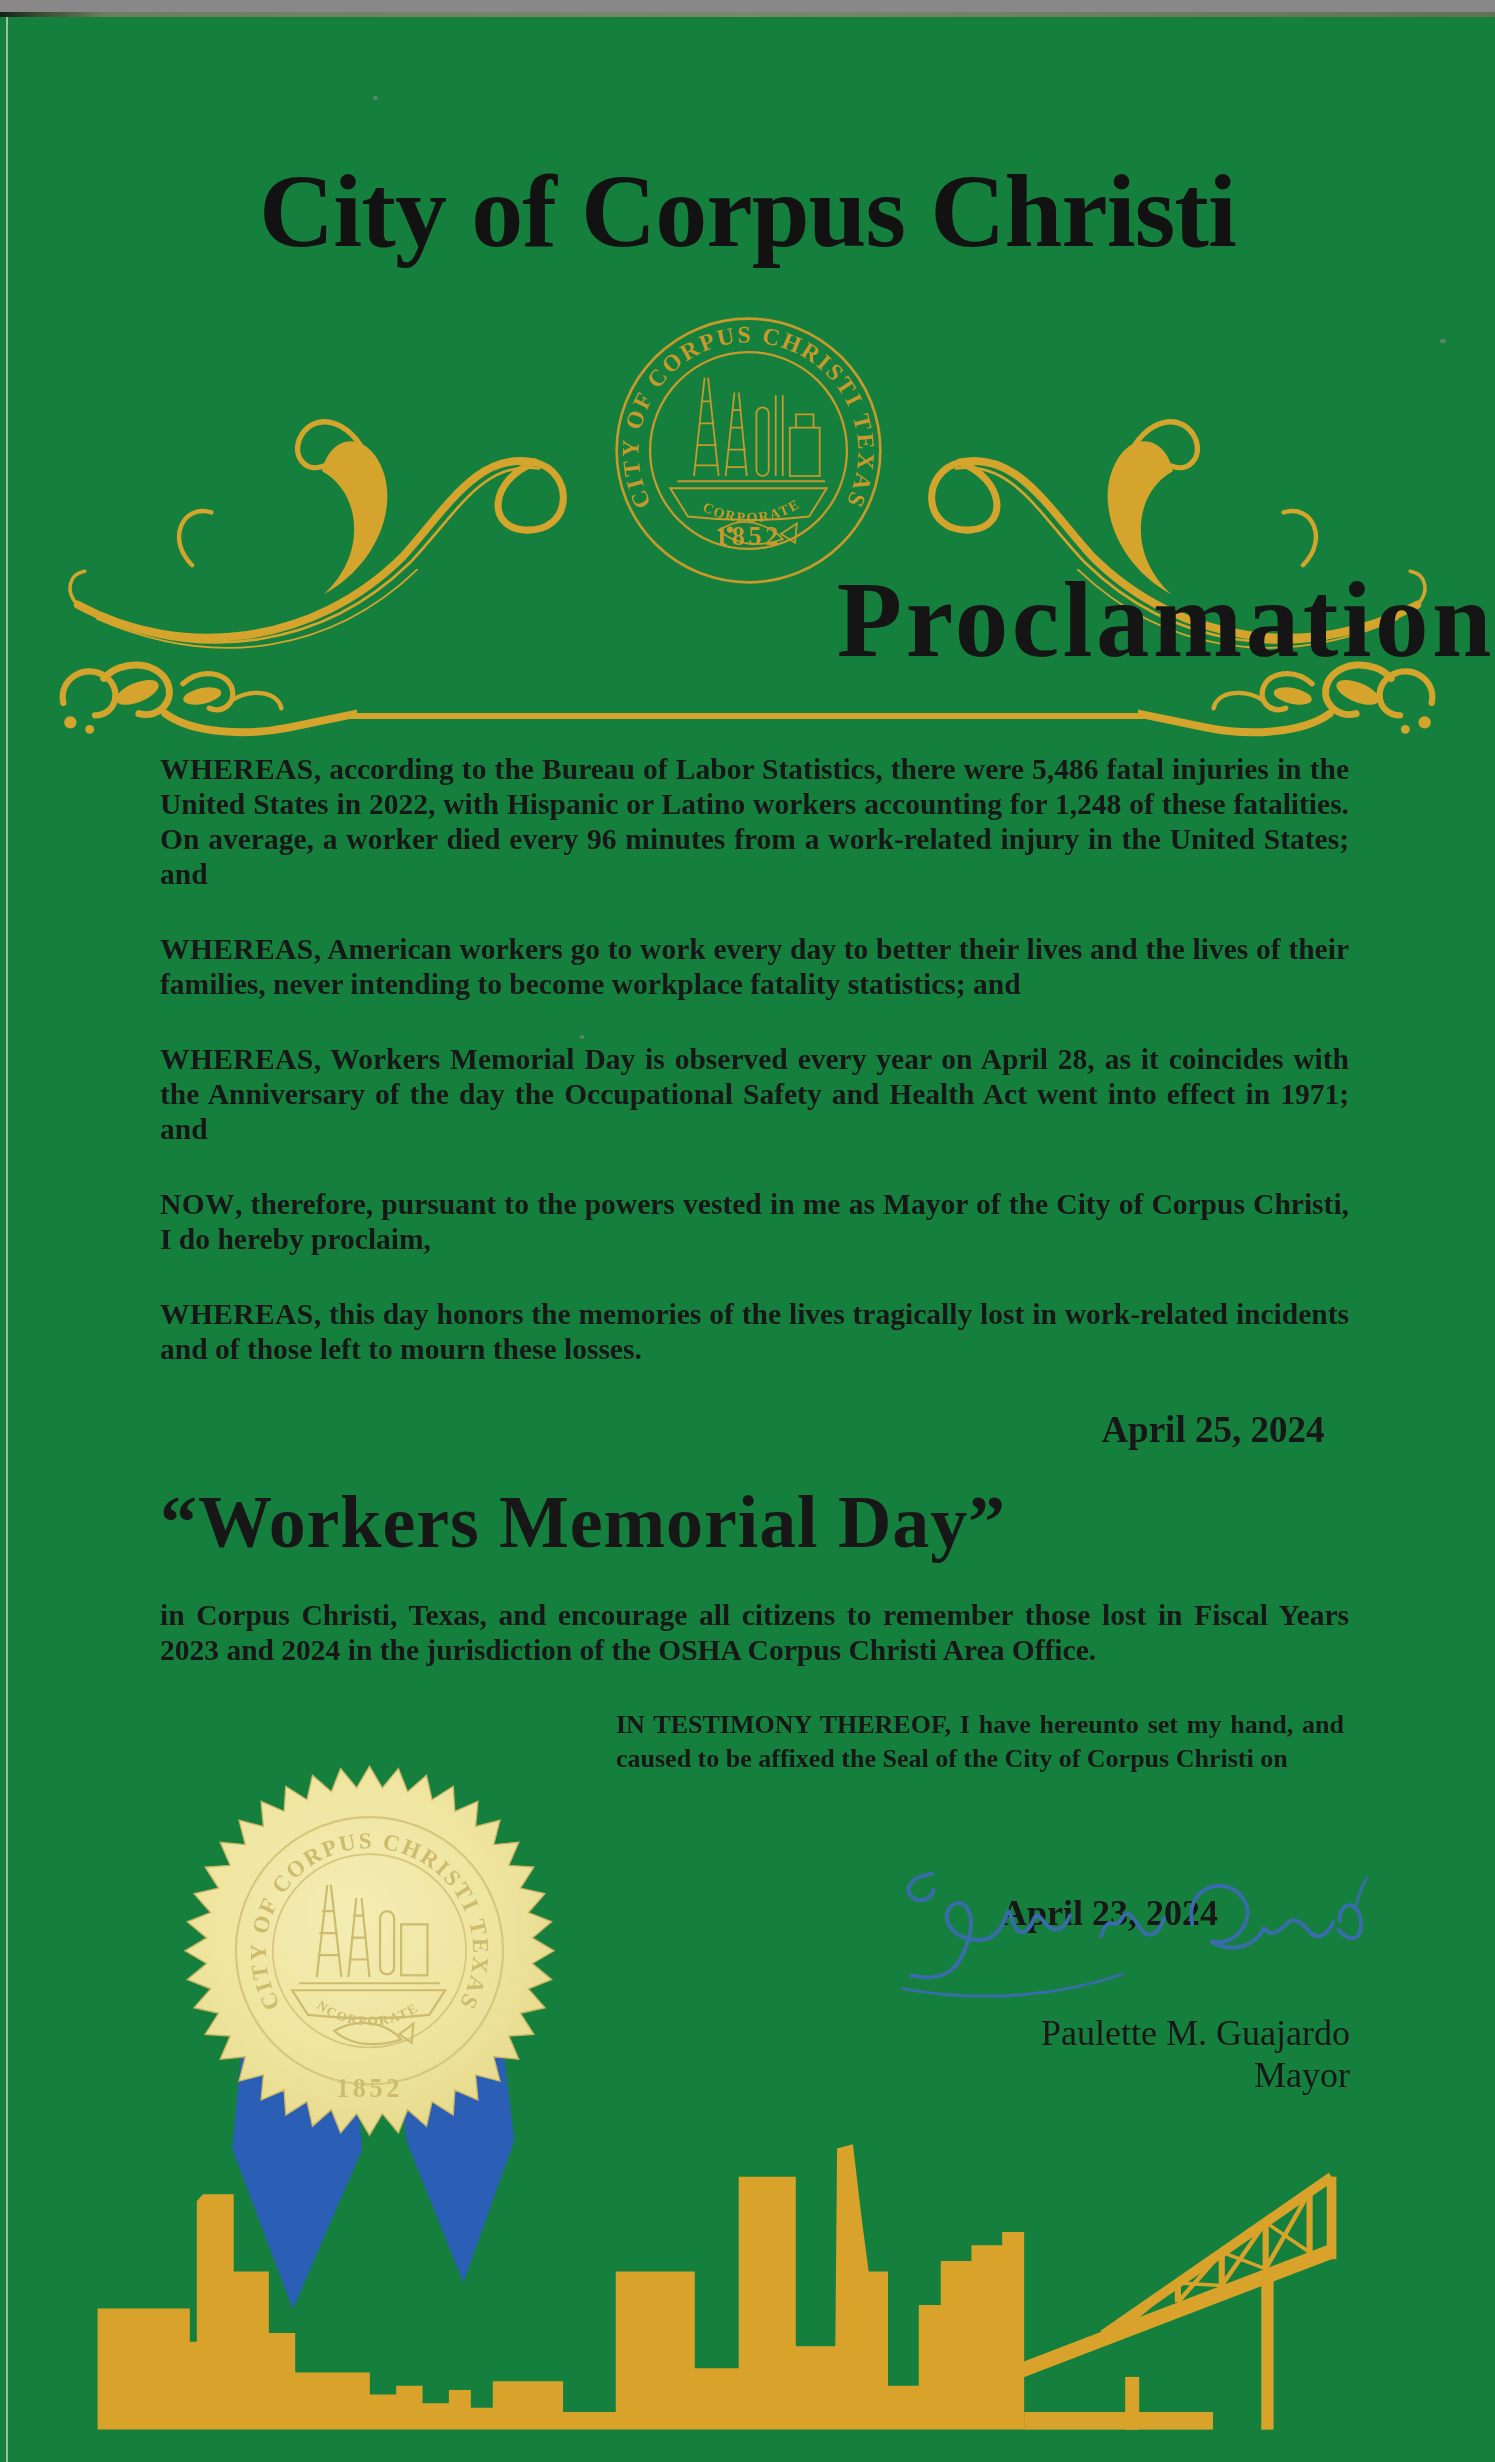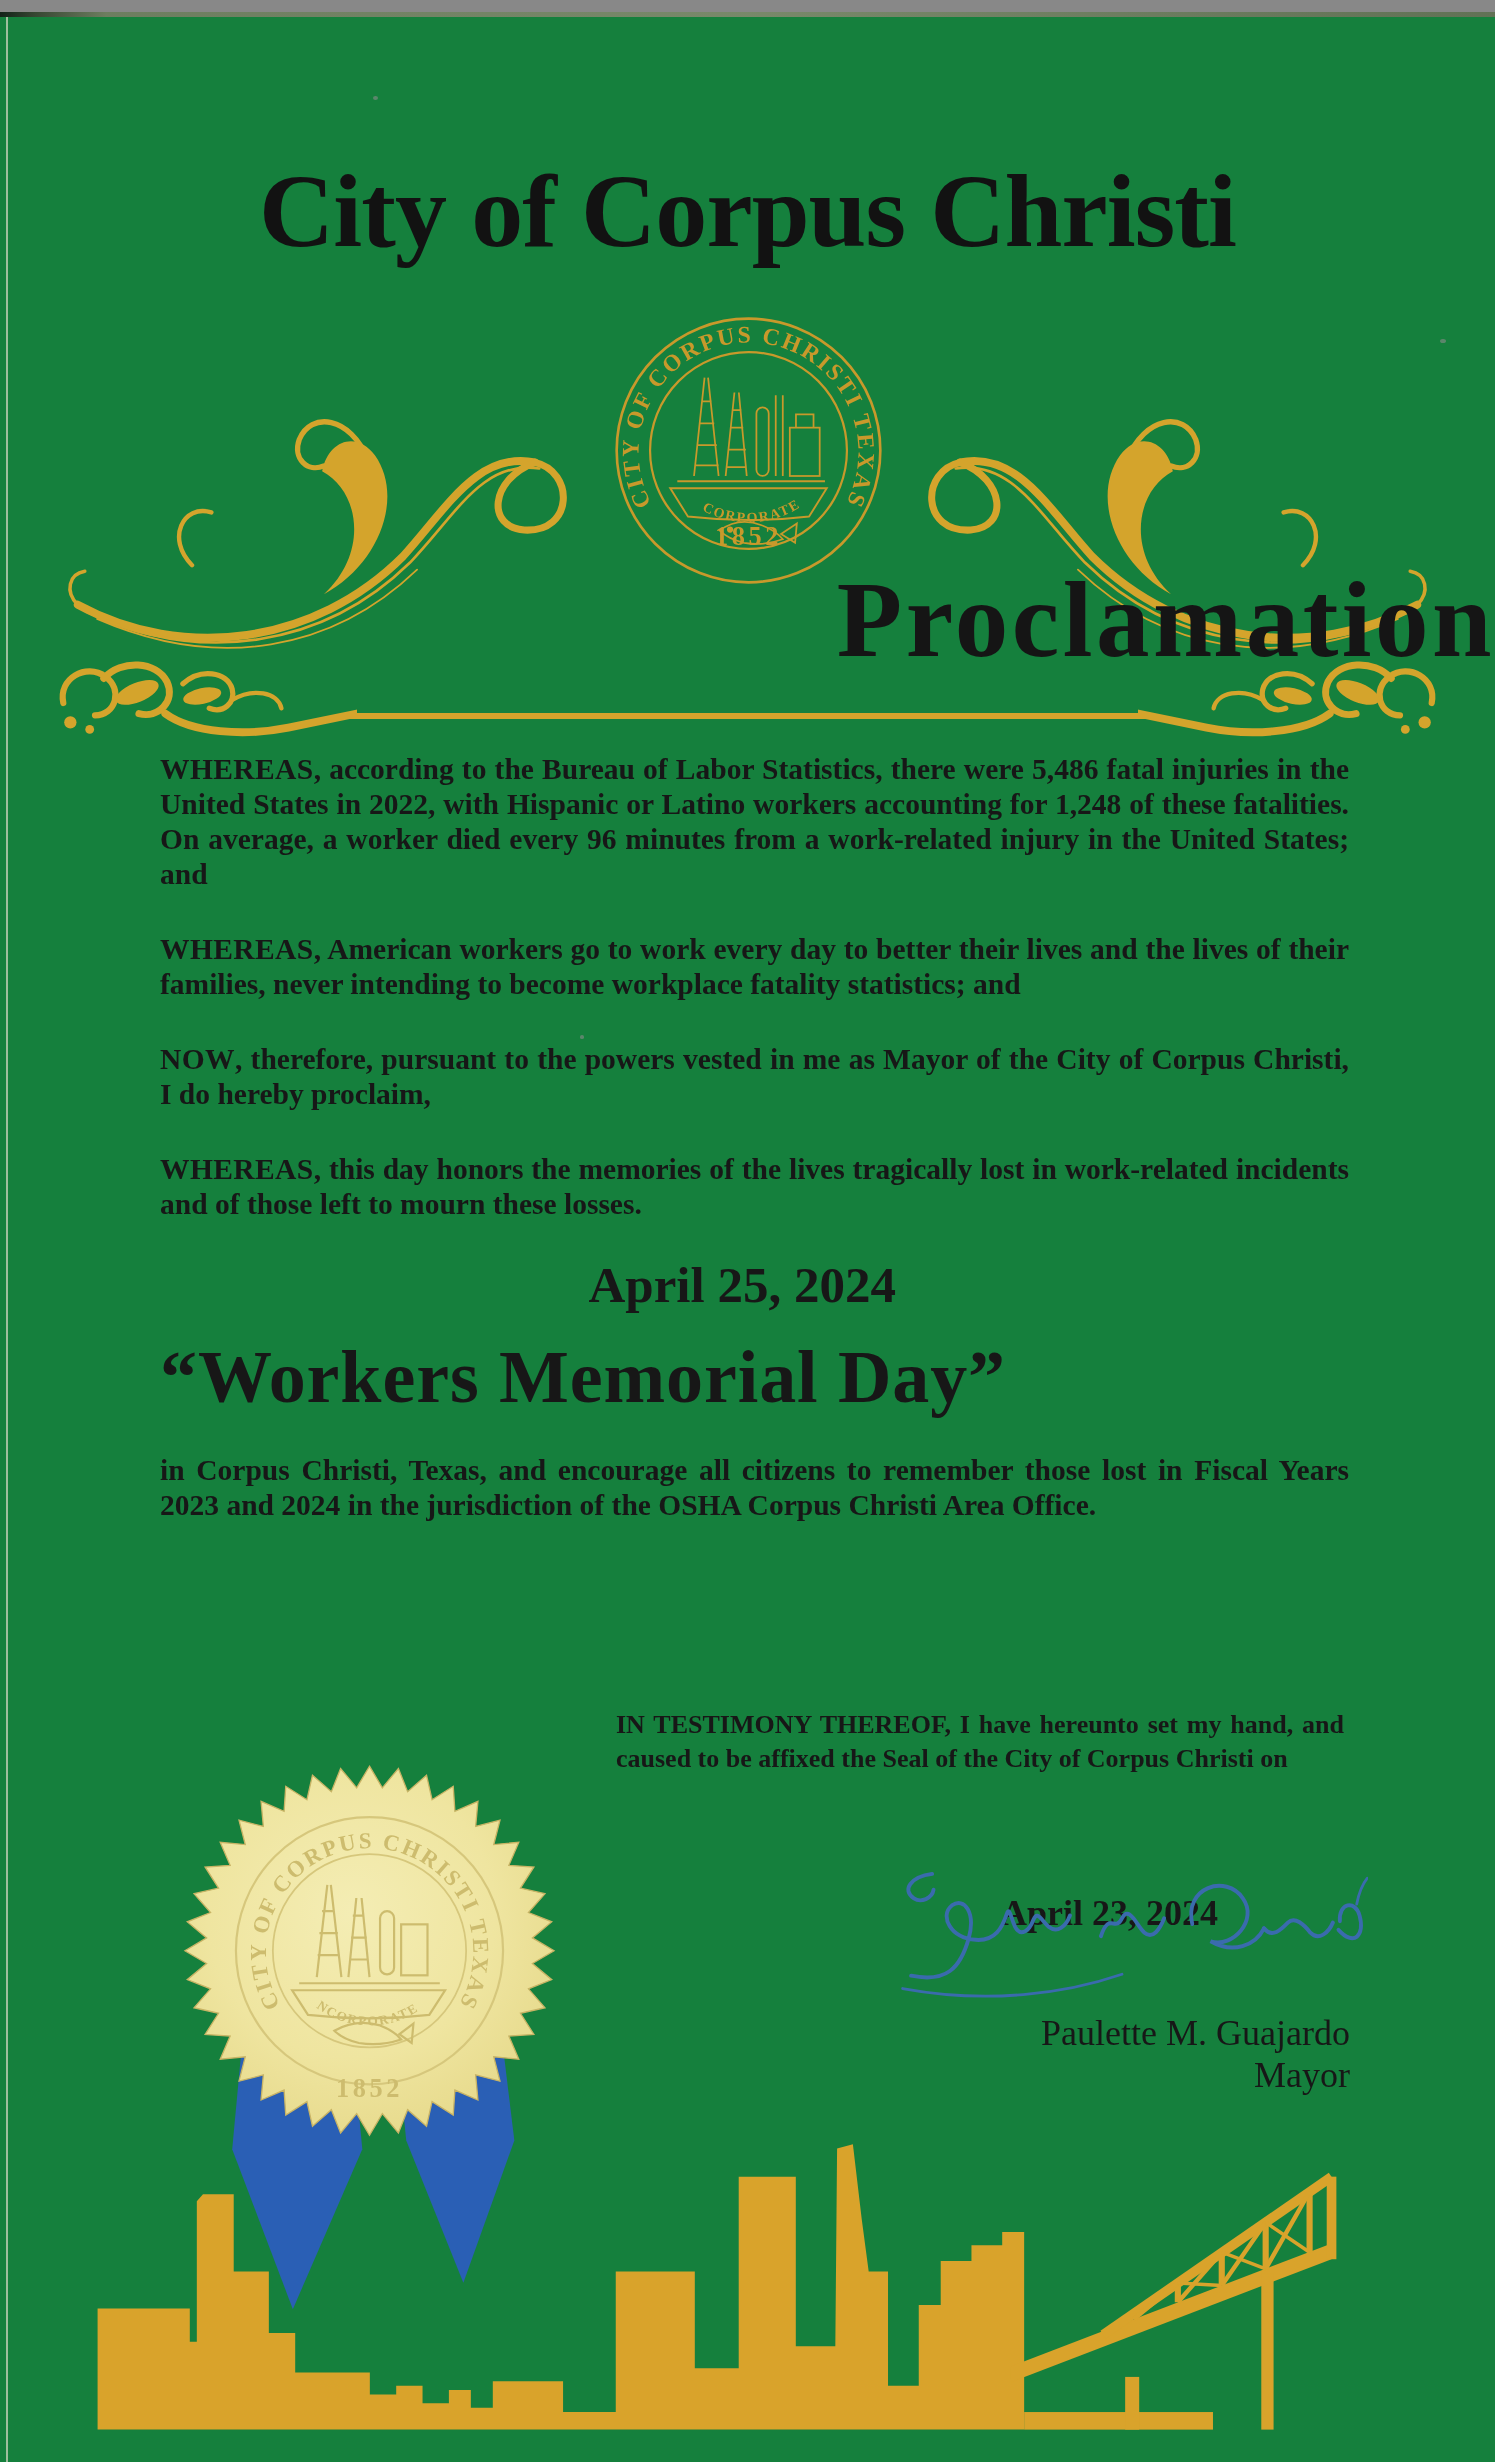--- a/index.html
+++ b/index.html
@@ -42,21 +42,21 @@
   .flourish-sm.left{left:51px;}
   .flourish-sm.right{left:1138px; transform:scaleX(-1);}
 
   .body-text{
     position:absolute; left:160px; top:740px; width:1189px;
     font-size:29.5px; line-height:35px; font-weight:bold; text-align:justify;
   }
   .body-text p{margin:0 0 40px 0;}
   .lead{letter-spacing:0.4px;}
   .date-right{
-    text-align:center; font-size:51px; font-weight:bold;
+    text-align:right; font-size:37px; font-weight:bold;
     padding-right:24.6px; margin:0 0 0 0; line-height:46px;
   }
   .proclaimed{
     font-size:74px; font-weight:bold; letter-spacing:0.9px;
     margin:24.6px 0 0 0; line-height:88px;
   }
   .closing{margin-top:32px !important;}
 
   .testimony{
     position:absolute; left:616px; top:1696px; width:728px;
@@ -173,20 +173,21 @@
     <ellipse cx="98" cy="46" rx="26" ry="11" transform="rotate(-22 98 46)" fill="#d4a42c"></ellipse>
     <ellipse cx="172" cy="50" rx="22" ry="9" transform="rotate(-12 172 50)" fill="#d4a42c"></ellipse>
   </svg>
 
   <div class="proc-title">Proclamation</div>
   <div class="gold-rule"></div>
 
   <div class="body-text">
     <p><span class="lead">WHEREAS</span><span>, according to the Bureau of Labor Statistics, there were 5,486 fatal injuries in the United States in 2022, with Hispanic or Latino workers accounting for 1,248 of these fatalities. On average, a worker died every 96 minutes from a work-related injury in the United States; and</span></p>
     <p><span class="lead">WHEREAS</span><span>, American workers go to work every day to better their lives and the lives of their families, never intending to become workplace fatality statistics; and</span></p>
+    <p><span class="lead">WHEREAS</span><span>, Workers Memorial Day is observed every year on April 28, as it coincides with the Anniversary of the day the Occupational Safety and Health Act went into effect in 1971; and</span></p>
     <p><span class="lead">NOW</span><span>, therefore, pursuant to the powers vested in me as Mayor of the City of Corpus Christi, I do hereby proclaim,</span></p>
     <p><span class="lead">WHEREAS</span><span>, this day honors the memories of the lives tragically lost in work-related incidents and of those left to mourn these losses.</span></p>
     <div class="date-right">April 25, 2024</div>
     <div class="proclaimed">“Workers Memorial Day”</div>
     <p class="closing">in Corpus Christi, Texas, and encourage all citizens to remember those lost in Fiscal Years 2023 and 2024 in the jurisdiction of the OSHA Corpus Christi Area Office.</p>
   </div>
 
   <div class="testimony">IN TESTIMONY THEREOF, I have hereunto set my hand, and caused to be affixed the Seal of the City of Corpus Christi on</div>
 
   <div class="sign-date">April 23, 2024</div>

